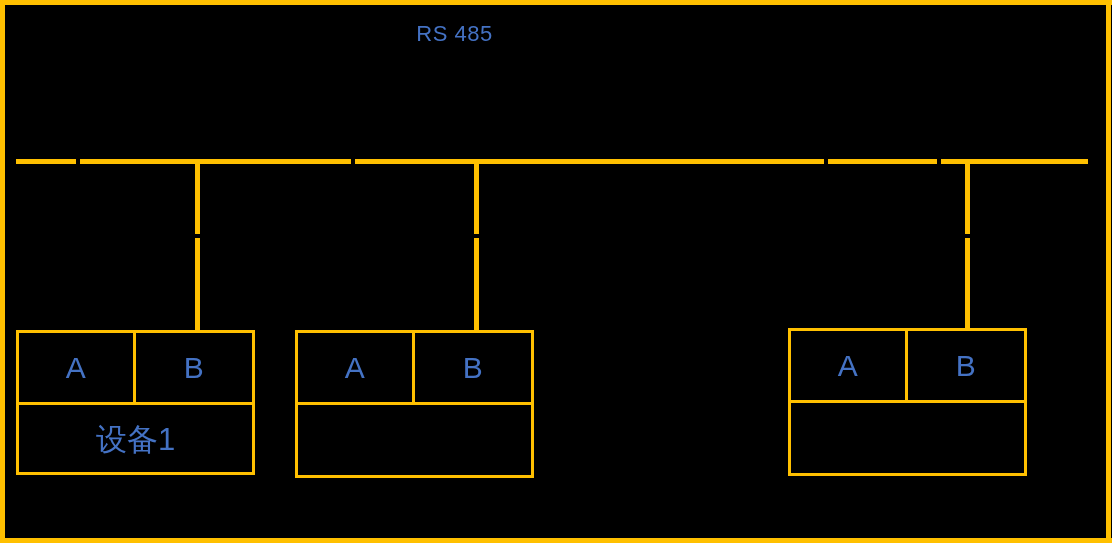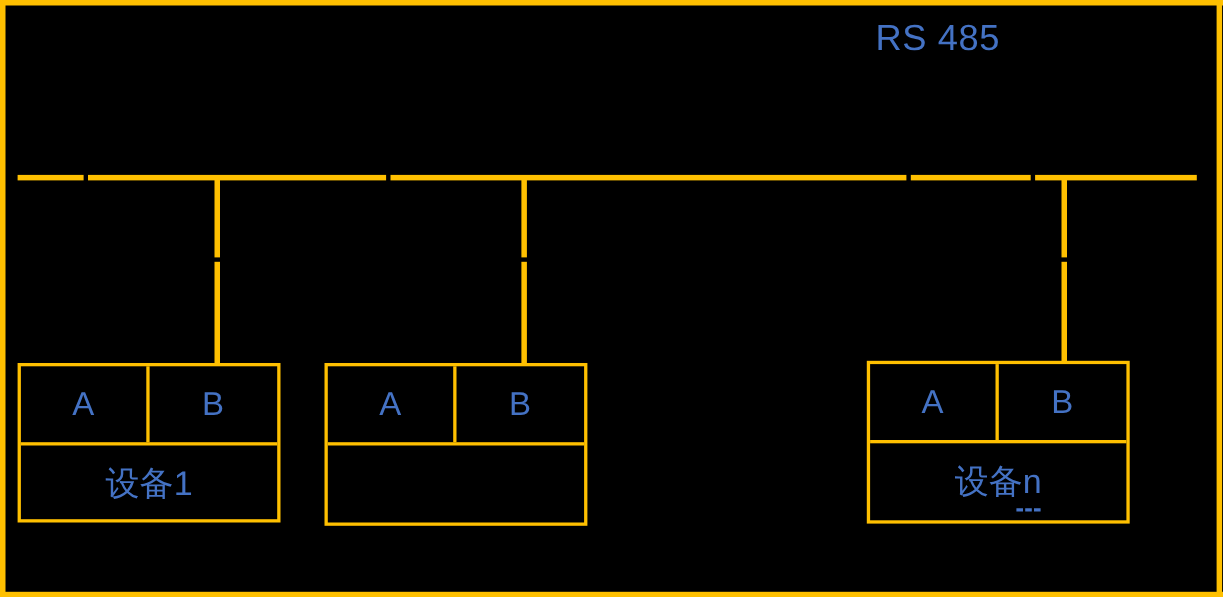--- a/index.html
+++ b/index.html
@@ -30,23 +30,23 @@
   .frame-bottom { left: 0;   top: 538px;width: 1112px; height: 5px; }
   .frame-left   { left: 0;   top: 0;    width: 5px;    height: 543px; }
   .frame-right  { left: 1106px; top: 0; width: 5px;    height: 543px; }
 
   
   .title {
     position: absolute;
     left: 0;
     top: 14px;
     width: 909px;
-    text-align: right;
+    text-align: center;
     color: #4472C4;
-    font-size: 33px;
+    font-size: 22px;
     line-height: 40px;
     letter-spacing: 0.5px;
     white-space: nowrap;
   }
 
   
   .bus-segment {
     position: absolute;
     top: 159px;
     height: 5px;
@@ -156,19 +156,16 @@
         <div class="device-port-row">
           <div class="device-port port-a">A</div>
           <div class="device-port port-b">B</div>
         </div>
       </div>
       <div class="device-box" style="left: 788px; top: 328px; width: 239px; height: 148px;">
         <div class="device-port-row">
           <div class="device-port port-a">A</div>
           <div class="device-port port-b">B</div>
         </div>
-        <div class="device-name-row">
-          <div class="device-name">设备n<span class="name-underline"></span></div>
-        </div>
       </div>
     </div>
 
 </div>
 
 </body></html>

